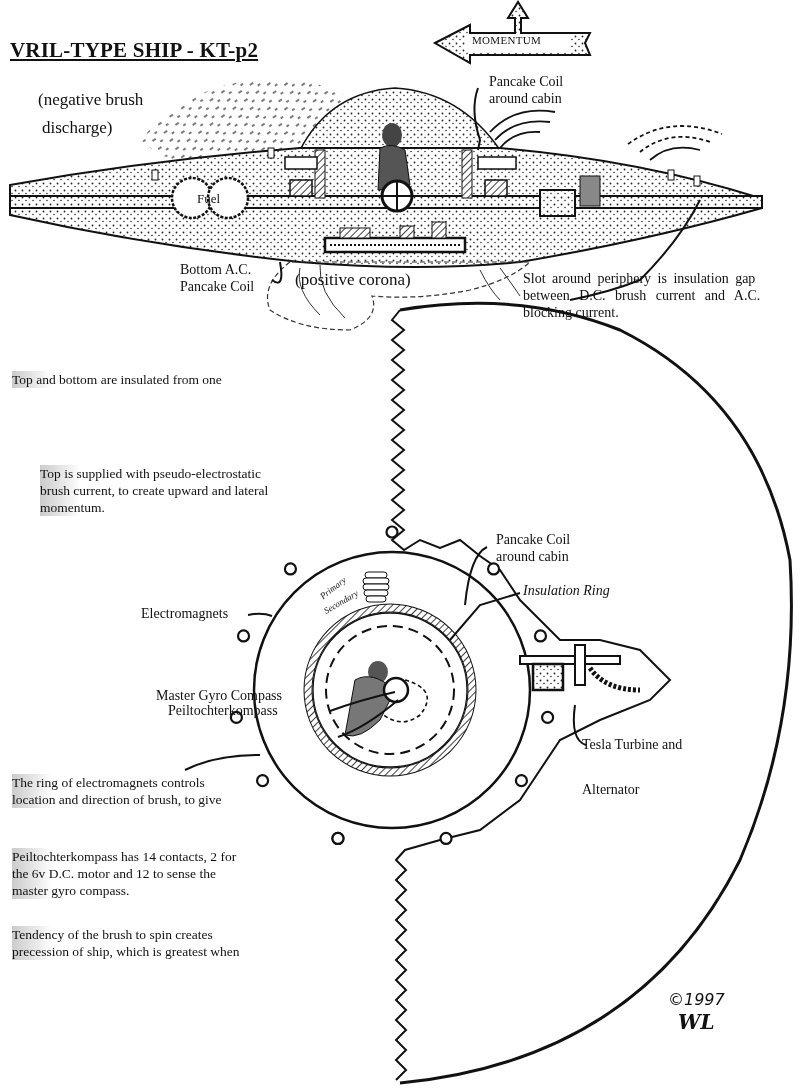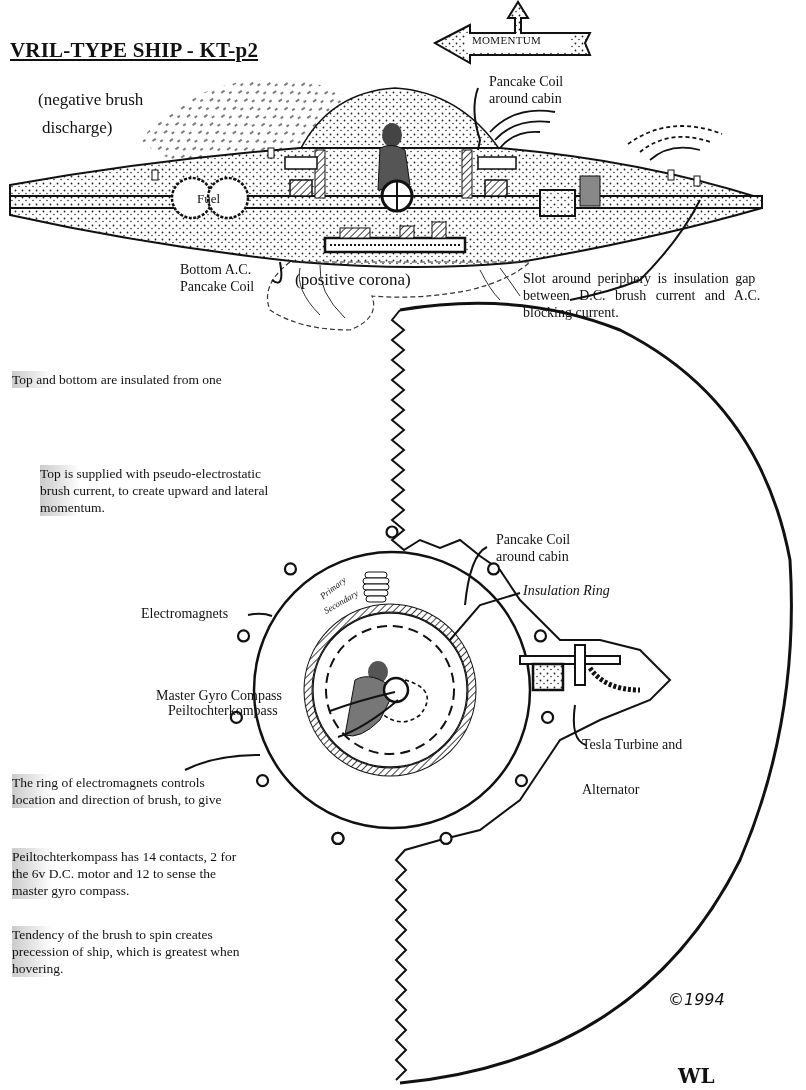--- a/index.html
+++ b/index.html
@@ -198,28 +198,27 @@
   <div>location and direction of brush, to give</div>
 </div>
 <div class="abs para fade" style="top:848px;">
   <div>Peiltochterkompass has 14 contacts, 2 for</div>
   <div>the 6v D.C. motor and 12 to sense the</div>
   <div>master gyro compass.</div>
 </div>
 <div class="abs para fade" style="top:926px;">
   <div>Tendency of the brush to spin creates</div>
   <div>precession of ship, which is greatest when</div>
-  <div>hovering.</div>
 </div>
 
 <div class="abs lbl" style="left:496px;top:532px;">Pancake Coil</div>
 <div class="abs lbl" style="left:496px;top:549px;">around cabin</div>
 <div class="abs lbl" style="left:523px;top:583px;font-style:italic;">Insulation Ring</div>
 <div class="abs lbl" style="left:141px;top:606px;">Electromagnets</div>
 <div class="abs lbl" style="left:318px;top:580px;font-size:9px;font-style:italic;transform:rotate(-38deg);">Primary</div>
 <div class="abs lbl" style="left:322px;top:594px;font-size:9px;font-style:italic;transform:rotate(-30deg);">Secondary</div>
 <div class="abs lbl" style="left:168px;top:703px;">Peiltochterkompass</div>
 <div class="abs lbl" style="left:156px;top:688px;">Master Gyro Compass</div>
 <div class="abs lbl" style="left:582px;top:737px;">Tesla Turbine and</div>
 <div class="abs lbl" style="left:582px;top:754px;margin-top:28px;">Alternator</div>
 
-<div class="abs" style="left:668px;top:990px;font-family:'DejaVu Sans',sans-serif;font-size:16px;font-style:italic;">©1994</div>
-<div class="abs" style="left:678px;top:1064px;font-family:'DejaVu Serif',serif;font-size:20px;font-weight:bold;">WL</div>
+<div class="abs" style="left:668px;top:990px;font-family:'DejaVu Sans',sans-serif;font-size:16px;font-style:italic;">©1997</div>
+<div class="abs" style="left:678px;top:1010px;font-family:'DejaVu Serif',serif;font-size:20px;font-style:italic;font-weight:bold;">WL</div>
 
 </body></html>

